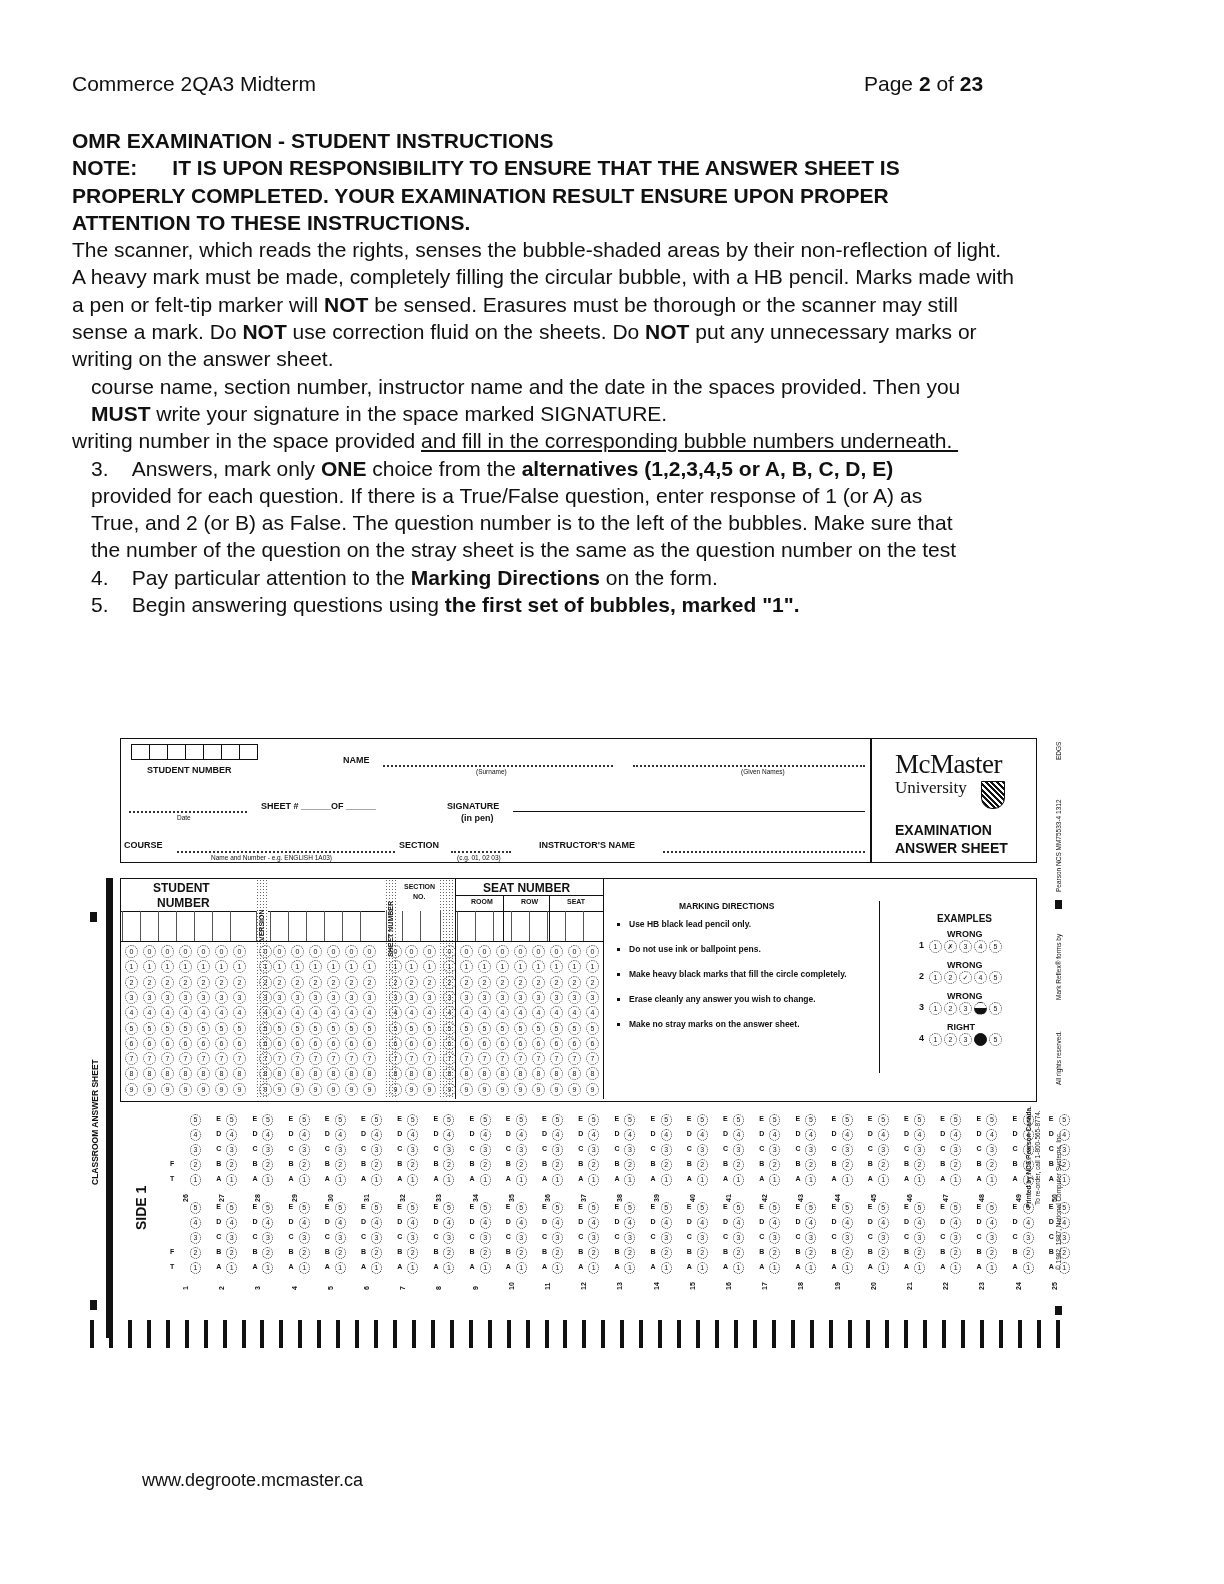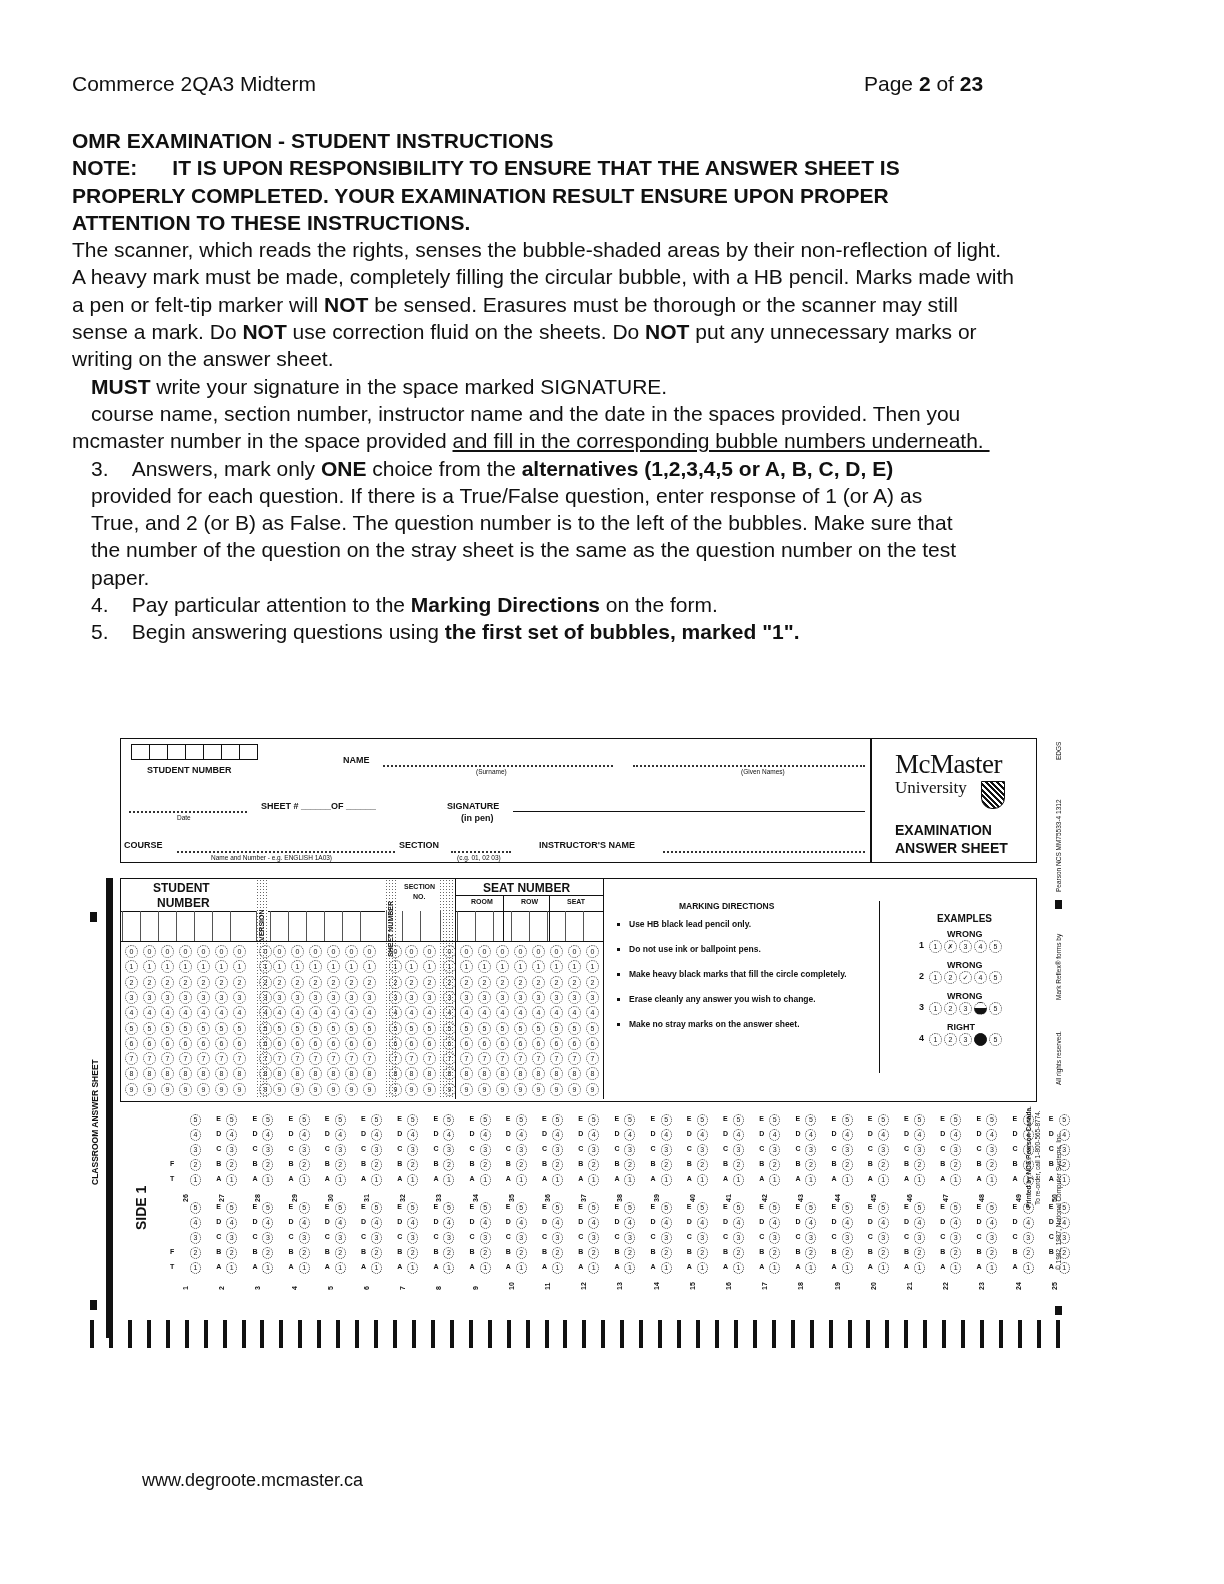--- a/index.html
+++ b/index.html
@@ -56,30 +56,29 @@
   <div class="bold line">OMR EXAMINATION - STUDENT INSTRUCTIONS</div>
   <div class="bold line" style="white-space:pre;">NOTE:      IT IS UPON RESPONSIBILITY TO ENSURE THAT THE ANSWER SHEET IS</div>
   <div class="bold line">PROPERLY COMPLETED. YOUR EXAMINATION RESULT ENSURE UPON PROPER</div>
   <div class="bold line">ATTENTION TO THESE INSTRUCTIONS.</div>
   <div class="line">The scanner, which reads the rights, senses the bubble-shaded areas by their non-reflection of light.</div>
   <div class="line">A heavy mark must be made, completely filling the circular bubble, with a HB pencil. Marks made with</div>
   <div class="line"><span>a pen or felt-tip marker will </span><span class="bold">NOT</span><span> be sensed. Erasures must be thorough or the scanner may still</span></div>
   <div class="line"><span>sense a mark. Do </span><span class="bold">NOT</span><span> use correction fluid on the sheets. Do </span><span class="bold">NOT</span><span> put any unnecessary marks or</span></div>
   <div class="line">writing on the answer sheet.</div>
 
+  <div class="line" style="padding-left:19px;">course name, section number, instructor name and the date in the spaces provided. Then you</div>
   <div class="line" style="padding-left:19px;"><span class="bold">MUST</span><span> write your signature in the space marked SIGNATURE.</span></div>
-  <div class="line" style="padding-left:19px;">course name, section number, instructor name and the date in the spaces provided. Then you</div>
-
-  <div class="line"><span>mcmaster number in the space provided </span><span class="ul" style="white-space:pre;">and fill in the corresponding bubble numbers underneath. </span></div>
+
+  <div class="line"><span>writing number in the space provided </span><span class="ul" style="white-space:pre;">and fill in the corresponding bubble numbers underneath. </span></div>
 
   <div class="line" style="padding-left:19px;"><span>3.</span>&nbsp;&nbsp;&nbsp;&nbsp;<span>Answers, mark only </span><span class="bold">ONE</span><span> choice from the </span><span class="bold">alternatives (1,2,3,4,5 or A, B, C, D, E)</span></div>
   <div class="line" style="padding-left:19px;">provided for each question. If there is a True/False question, enter response of 1 (or A) as</div>
   <div class="line" style="padding-left:19px;">True, and 2 (or B) as False. The question number is to the left of the bubbles. Make sure that</div>
   <div class="line" style="padding-left:19px;">the number of the question on the stray sheet is the same as the question number on the test</div>
-  <div class="line" style="padding-left:19px;">paper.</div>
 
   <div class="line" style="padding-left:19px;"><span>4.</span>&nbsp;&nbsp;&nbsp;&nbsp;<span>Pay particular attention to the </span><span class="bold">Marking Directions</span><span> on the form.</span></div>
   <div class="line" style="padding-left:19px;"><span>5.</span>&nbsp;&nbsp;&nbsp;&nbsp;<span>Begin answering questions using </span><span class="bold">the first set of bubbles, marked "1".</span></div>
 </div>
 
 <div class="abs sheet">
 
   <div class="topbox">
     <div class="sn-boxes">
       <span></span>

